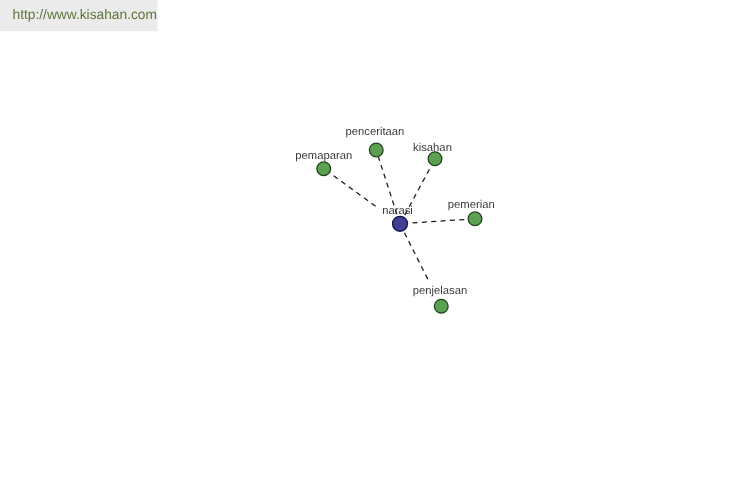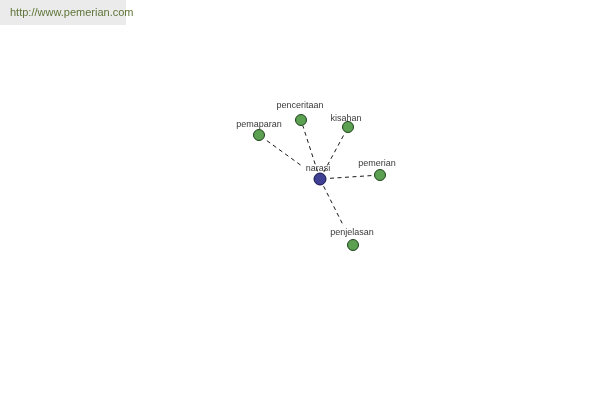--- a/index.html
+++ b/index.html
@@ -40,21 +40,21 @@
   }
   svg.graph-canvas circle {
     cursor: pointer;
   }
 </style>
 </head>
 <body>
 
 <div class="screen">
   <div class="url-chip">
-    <span>http://www.pemerian.com</span>
+    <span>http://www.kisahan.com</span>
   </div>
   <svg class="graph-canvas" width="600" height="400" viewBox="0 0 600 400">
       <line x1="317.5" y1="171.4" x2="302.8" y2="125.7" stroke="#1a1a1a" stroke-width="1" stroke-dasharray="4 3.5"></line>
       <line x1="323.8" y1="172.0" x2="345.2" y2="132.3" stroke="#1a1a1a" stroke-width="1" stroke-dasharray="4 3.5"></line>
       <line x1="300.5" y1="165.0" x2="263.9" y2="138.5" stroke="#1a1a1a" stroke-width="1" stroke-dasharray="4 3.5"></line>
       <line x1="330.0" y1="178.3" x2="373.0" y2="175.5" stroke="#1a1a1a" stroke-width="1" stroke-dasharray="4 3.5"></line>
       <line x1="323.6" y1="186.2" x2="343.2" y2="225.3" stroke="#1a1a1a" stroke-width="1" stroke-dasharray="4 3.5"></line>
       <circle cx="320" cy="179" r="6" fill="#3f3f94" stroke="#14144a" stroke-width="1"></circle>
       <circle cx="301" cy="120" r="5.5" fill="#5ca052" stroke="#1e421e" stroke-width="1"></circle>
       <circle cx="348" cy="127" r="5.5" fill="#5ca052" stroke="#1e421e" stroke-width="1"></circle>

